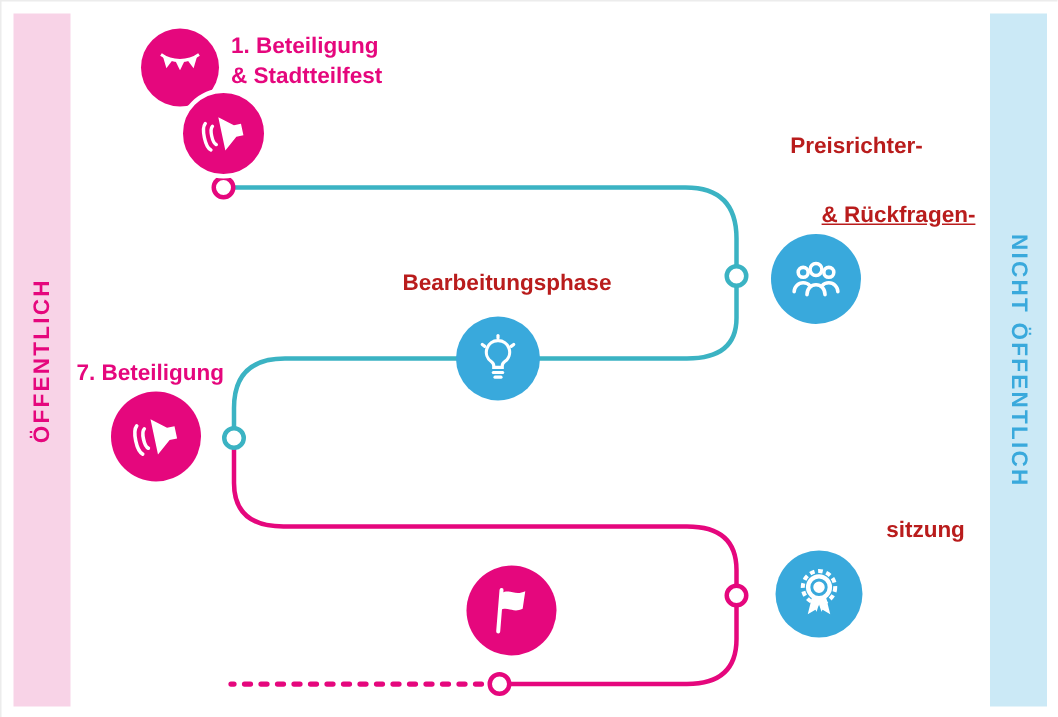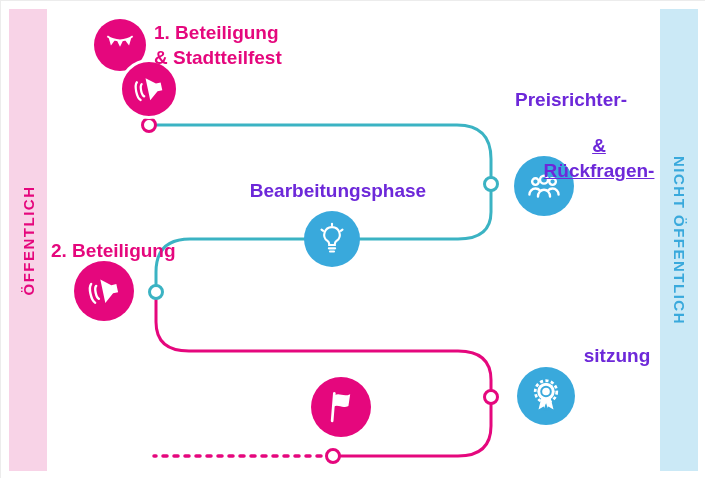--- a/index.html
+++ b/index.html
@@ -9,23 +9,23 @@
   .band-left{left:8px;background:#f8d3e7;}
   .band-right{left:659px;background:#cbe9f6;}
   .band-label{white-space:nowrap;font-weight:bold;font-size:15px;letter-spacing:1.5px;}
   .band-left .band-label{transform:rotate(-90deg);color:#e5077d;}
   .band-right .band-label{transform:rotate(90deg);color:#39a9dc;}
   .flow{position:absolute;left:0;top:0;}
   .node{position:absolute;border-radius:50%;display:flex;align-items:center;justify-content:center;box-sizing:border-box;}
   .node.pink{background:#e5077d;}
   .node.blue{background:#39a9dc;}
   .ring{border:3px solid #fff;}
-  .lbl{position:absolute;font-weight:bold;font-size:19px;line-height:1.3;}
+  .lbl{position:absolute;font-weight:bold;font-size:15px;line-height:1.3;}
   .lbl.pink{color:#e5077d;}
-  .lbl.blue{color:#6d28d9;}
+  .lbl.blue{color:#b91c1c;}
   .center{text-align:center;}
   .lbl span{display:block;}
 </style>
 </head>
 <body>
 
 <div class="stage">
 
   <div class="band band-left">
     <span class="band-label">ÖFFENTLICH</span>
@@ -122,21 +122,21 @@
   </div>
   <div class="lbl blue center" style="left:536px;top:133px;width:124px;text-decoration:underline;">
     <span>&amp; Rückfragen-</span>
   </div>
 
   <div class="lbl blue center" style="left:247px;top:178px;width:180px;">
     <span>Bearbeitungsphase</span>
   </div>
 
   <div class="lbl pink" style="left:50px;top:238px;">
-    <span>2. Beteiligung</span>
+    <span>7. Beteiligung</span>
   </div>
 
   <div class="lbl blue center" style="left:556px;top:343px;width:120px;">
     <span>sitzung</span>
   </div>
 
   <div class="lbl pink center" style="left:202px;top:397px;width:115px;">
   </div>
 
 </div>

